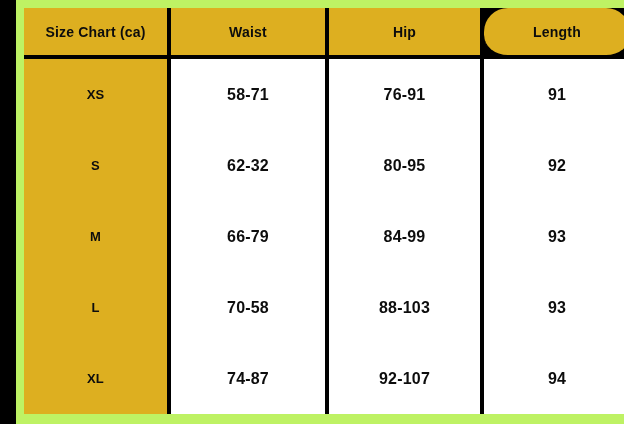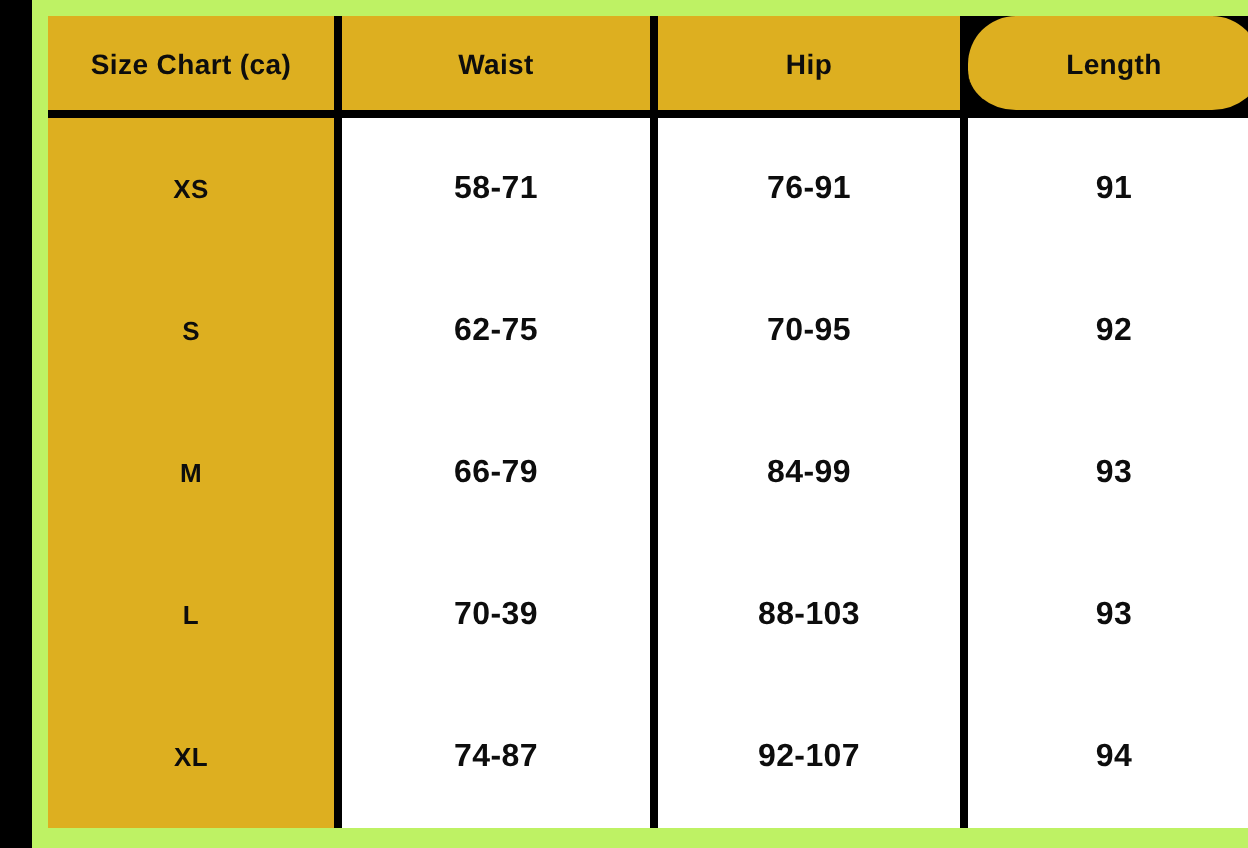--- a/index.html
+++ b/index.html
@@ -110,33 +110,33 @@
 
     <tbody>
       <tr>
         <td class="size-cell">XS</td>
         <td class="value-cell">58-71</td>
         <td class="value-cell">76-91</td>
         <td class="value-cell last-col">91</td>
       </tr>
       <tr>
         <td class="size-cell">S</td>
-        <td class="value-cell">62-75</td>
-        <td class="value-cell">70-95</td>
+        <td class="value-cell">62-32</td>
+        <td class="value-cell">80-95</td>
         <td class="value-cell last-col">92</td>
       </tr>
       <tr>
         <td class="size-cell">M</td>
         <td class="value-cell">66-79</td>
         <td class="value-cell">84-99</td>
         <td class="value-cell last-col">93</td>
       </tr>
       <tr>
         <td class="size-cell">L</td>
-        <td class="value-cell">70-39</td>
+        <td class="value-cell">70-58</td>
         <td class="value-cell">88-103</td>
         <td class="value-cell last-col">93</td>
       </tr>
       <tr>
         <td class="size-cell">XL</td>
         <td class="value-cell">74-87</td>
         <td class="value-cell">92-107</td>
         <td class="value-cell last-col">94</td>
       </tr>
     </tbody>

